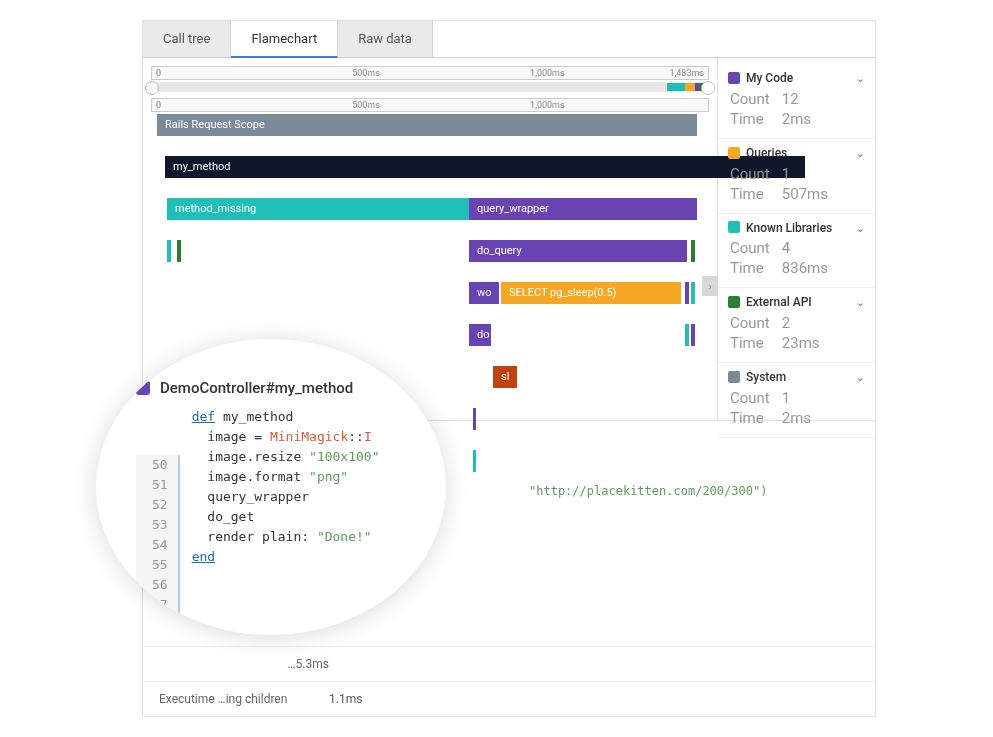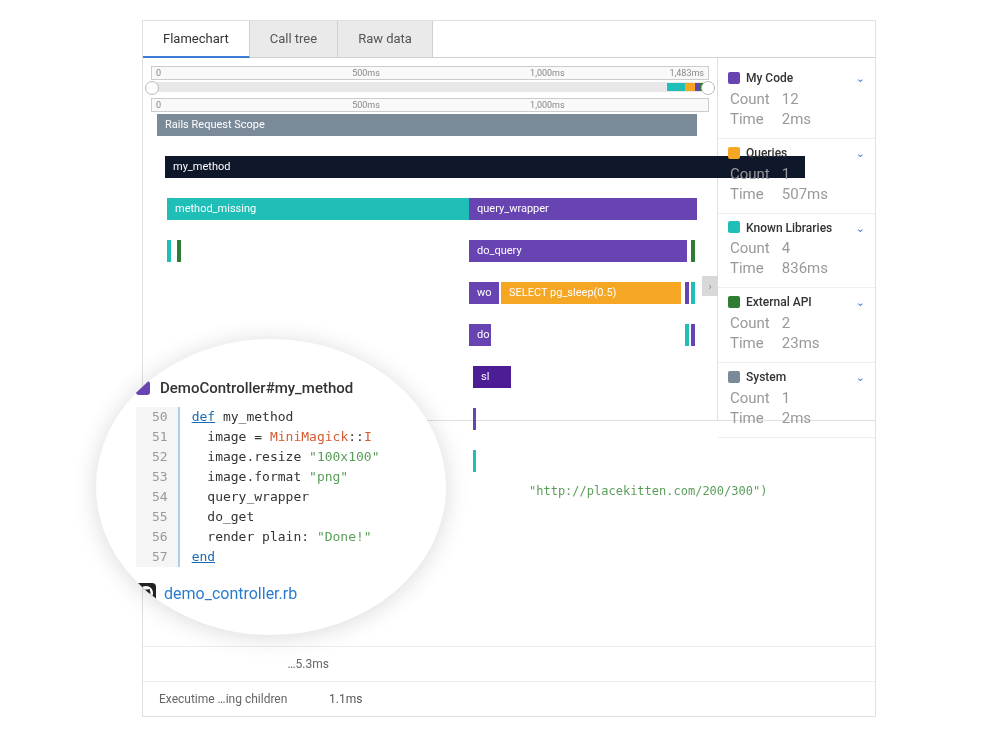--- a/index.html
+++ b/index.html
@@ -44,36 +44,36 @@
 .stats { position:absolute; bottom:0; left:0; right:0; font-size:12px; color:#555; }
 .stats .r { display:flex; padding:10px 16px; border-top:1px solid #eee; }
 .stats .r .l { width:170px; color:#666; }
 
 .bubble { position:absolute; left:96px; top:339px; width:350px; height:296px; border-radius:50%; background:#fff; box-shadow:0 2px 25px rgba(0,0,0,0.15); overflow:hidden; }
 .bubble-in { position:absolute; left:40px; top:40px; width:300px; }
 .bh { display:flex; align-items:center; margin-bottom:10px; }
 .bh .sw { width:14px; height:14px; border-radius:3px; background:#6744b1; margin-right:10px; }
 .bh .t { font-size:15px; font-weight:500; color:#333; }
 .code { display:flex; font-family:"SFMono-Regular",Consolas,monospace; font-size:13px; line-height:20px; }
-.gut { color:#999; background:#f5f5f5; padding:0 10px 0 16px; text-align:right; border-right:2px solid #b0cde8; }
+.gut { color:#999; background:#f5f5f5; padding:0 10px 0 16px; text-align:right; border-right:2px solid #b0cde8;margin-top:48px; }
 .src { padding-left:12px; white-space:pre; color:#333; }
 .kw { color:#1a6bb5;text-decoration:underline; } .cls { color:#d65a31; } .str { color:#5a9e5a; }
 .foot { display:flex; align-items:center; margin-top:16px; }
 .gh { width:20px; height:20px; background:#222; border-radius:4px; margin-right:8px; display:flex; align-items:center; justify-content:center; }
 .gh svg { width:14px; height:14px; fill:#fff; }
 .fn { color:#2a7bd0; font-size:16px; }
 </style>
 </head>
 <body>
 
 <div class="panel">
 
   <div class="tabs">
+    <div class="tab">Call tree</div>
     <div class="tab active">Flamechart</div>
-    <div class="tab">Call tree</div>
     <div class="tab">Raw data</div>
   </div>
 
   <div class="main-area">
     <div class="chart-col">
 
       <div class="ruler">
         <span style="left:4px">0</span>
         <span style="left:36%">500ms</span>
         <span style="left:68%">1,000ms</span>
@@ -116,21 +116,21 @@
           <div class="bar" style="left:344px;width:180px;background:#f5a623">SELECT pg_sleep(0.5)</div>
           <div class="stub" style="left:528px;width:4px;background:#6744b1"></div>
           <div class="stub" style="left:534px;width:4px;background:#1fbfb8"></div>
         </div>
         <div class="row">
           <div class="bar" style="left:312px;width:22px;background:#6744b1">do</div>
           <div class="stub" style="left:528px;width:4px;background:#1fbfb8"></div>
           <div class="stub" style="left:534px;width:4px;background:#6744b1"></div>
         </div>
         <div class="row">
-          <div class="bar" style="left:316px;width:38px;background:#4c1d95">sl</div>
+          <div class="bar" style="left:336px;width:24px;background:#c2410c">sl</div>
         </div>
         <div class="row">
             <div class="stub" style="left:316px;width:3px;background:#6744b1"></div>
           </div>
         <div class="row">
             <div class="stub" style="left:316px;width:3px;background:#1fbfb8"></div>
           </div>
       </div>
 
       <div class="nav-btn">

